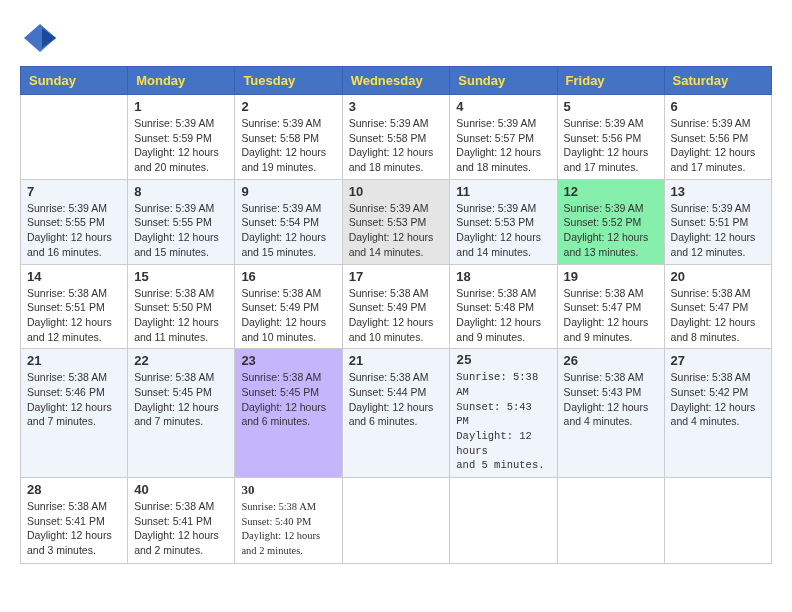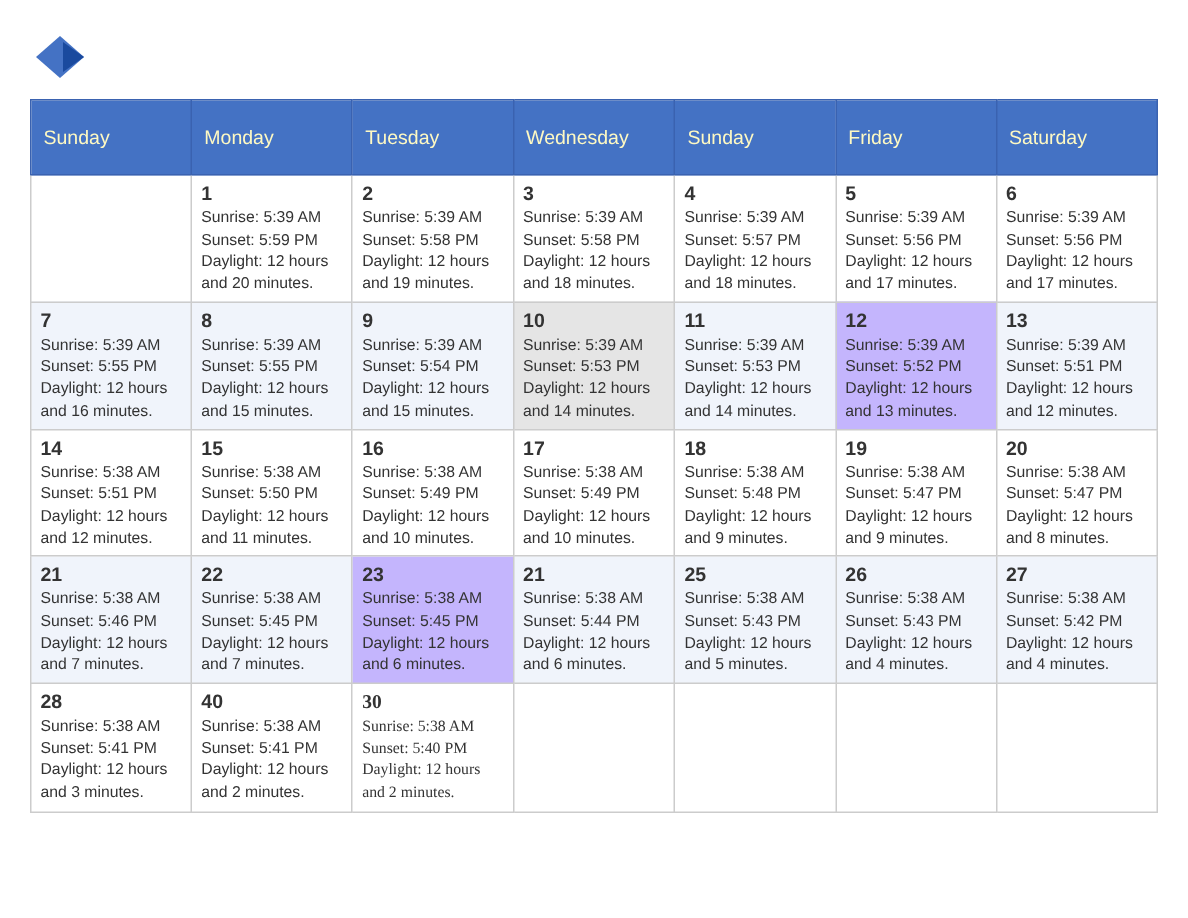--- a/index.html
+++ b/index.html
@@ -46,25 +46,25 @@
       font-size: 16px;
       color: #555;
     }
     .calendar-table {
       width: 100%;
       border-collapse: collapse;
       font-size: 11px;
     }
     .calendar-table th {
       background-color: #4472c4;
-      color: #fef9c3;
+      color: #fde047;
       text-align: left;
-      padding: 17px 8px;
+      padding: 6px 8px;
       font-size: 13px;
-      font-weight: normal;
+      font-weight: bold;
       border: 1px solid #3a62b0;
     }
     .calendar-table td {
       border: 1px solid #ccc;
       vertical-align: top;
       padding: 4px 6px;
       width: 108px;
       min-height: 80px;
       height: 80px;
     }
@@ -201,21 +201,21 @@
 Daylight: 12 hours
 and 14 minutes.</div>
         </td>
         <td style="background-color: rgb(240, 244, 251);">
           <span class="day-number">11</span>
           <div class="day-info" style="white-space: pre-line;">Sunrise: 5:39 AM
 Sunset: 5:53 PM
 Daylight: 12 hours
 and 14 minutes.</div>
         </td>
-        <td style="background-color: #c4b5fd;">
+        <td style="background-color: #86efac;">
           <span class="day-number">12</span>
           <div class="day-info" style="white-space: pre-line;">Sunrise: 5:39 AM
 Sunset: 5:52 PM
 Daylight: 12 hours
 and 13 minutes.</div>
         </td>
         <td style="background-color: rgb(240, 244, 251);">
           <span class="day-number">13</span>
           <div class="day-info" style="white-space: pre-line;">Sunrise: 5:39 AM
 Sunset: 5:51 PM
@@ -296,21 +296,21 @@
 Daylight: 12 hours
 and 6 minutes.</div>
         </td>
         <td style="background-color: rgb(240, 244, 251);">
           <span class="day-number">21</span>
           <div class="day-info" style="white-space: pre-line;">Sunrise: 5:38 AM
 Sunset: 5:44 PM
 Daylight: 12 hours
 and 6 minutes.</div>
         </td>
-        <td style="background-color: rgb(240, 244, 251);">
+        <td style="background-color: rgb(240, 244, 251); font-family: Liberation Mono, monospace;">
           <span class="day-number">25</span>
           <div class="day-info" style="white-space: pre-line;">Sunrise: 5:38 AM
 Sunset: 5:43 PM
 Daylight: 12 hours
 and 5 minutes.</div>
         </td>
         <td style="background-color: rgb(240, 244, 251);">
           <span class="day-number">26</span>
           <div class="day-info" style="white-space: pre-line;">Sunrise: 5:38 AM
 Sunset: 5:43 PM

